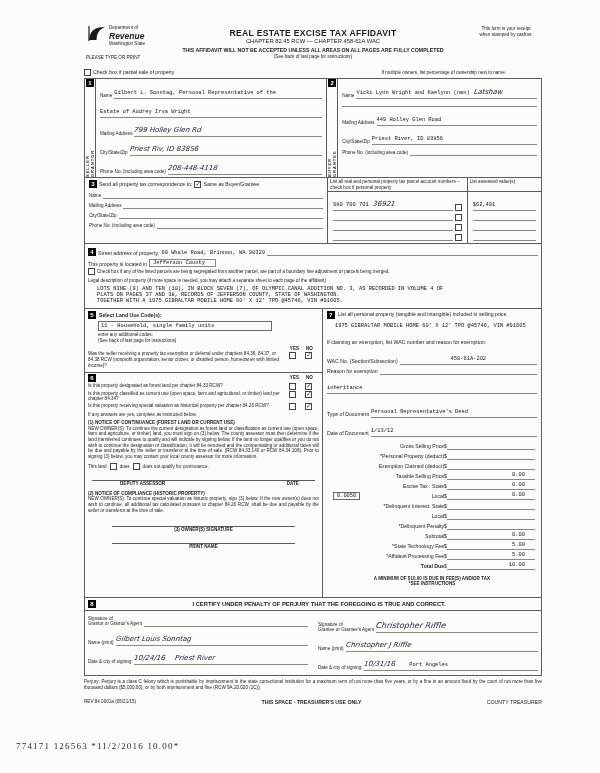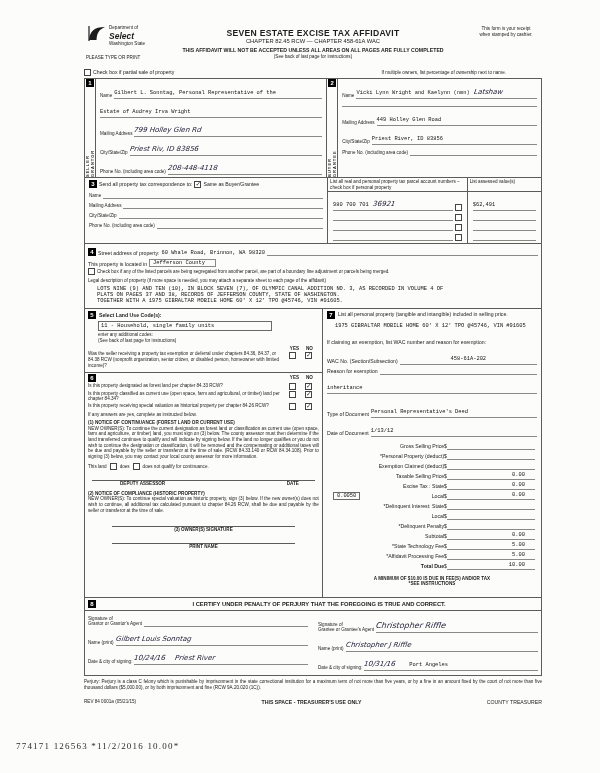--- a/index.html
+++ b/index.html
@@ -35,26 +35,26 @@
     <div style="position:relative;height:46px;">
       <div style="position:absolute;left:2px;top:3px;display:flex;gap:3px;align-items:center;">
         <span style="display:inline-block;">
           <svg width="20" height="17" viewBox="0 0 20 17">
               <path d="M3 15 C4 6 8 2 19 2 C12 5 11 9 10.5 15 Z" fill="#1b1b1b"></path>
               <rect x="2.4" y="1" width="1.2" height="15" fill="#1b1b1b"></rect>
             </svg>
         </span>
         <span style="display:inline-block;">
           <span class="t4" style="display:block;">Department of</span>
-          <span style="display:block;font-size:8.5px;font-weight:bold;font-style:italic;">Select</span>
+          <span style="display:block;font-size:8.5px;font-weight:bold;font-style:italic;">Revenue</span>
           <span class="t4" style="display:block;">Washington State</span>
         </span>
       </div>
       <div class="center" style="padding-top:6px;">
-        <div class="b" style="font-size:8.6px;letter-spacing:.3px;">SEVEN ESTATE EXCISE TAX AFFIDAVIT</div>
+        <div class="b" style="font-size:8.6px;letter-spacing:.3px;">REAL ESTATE EXCISE TAX AFFIDAVIT</div>
         <div style="font-size:5.8px;">CHAPTER 82.45 RCW — CHAPTER 458-61A WAC</div>
         <div class="b t5" style="margin-top:3px;">THIS AFFIDAVIT WILL NOT BE ACCEPTED UNLESS ALL AREAS ON ALL PAGES ARE FULLY COMPLETED</div>
         <div class="t4">(See back of last page for instructions)</div>
       </div>
       <div style="position:absolute;right:0;top:4px;width:72px;text-align:center;">
         <span class="t4" style="display:block;">This form is your receipt</span>
         <span class="t4" style="display:block;">when stamped by cashier.</span>
       </div>
       <div class="t4" style="position:absolute;left:2px;top:33px;">PLEASE TYPE OR PRINT</div>
     </div>

